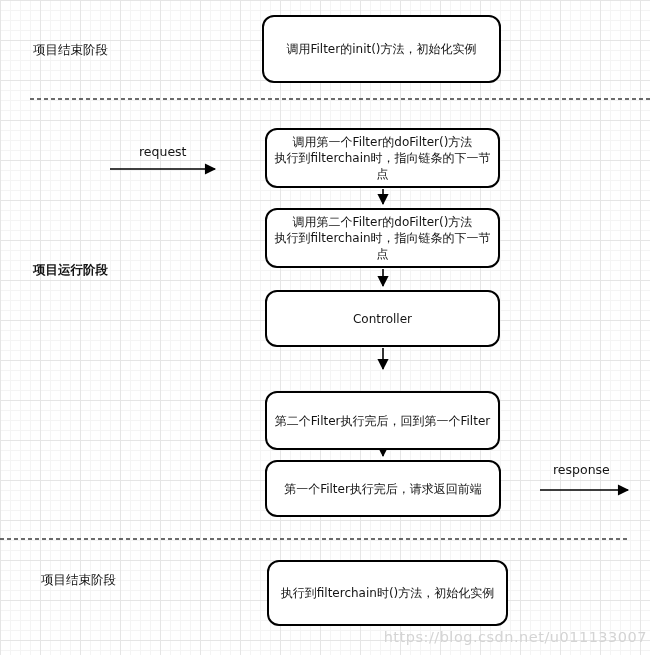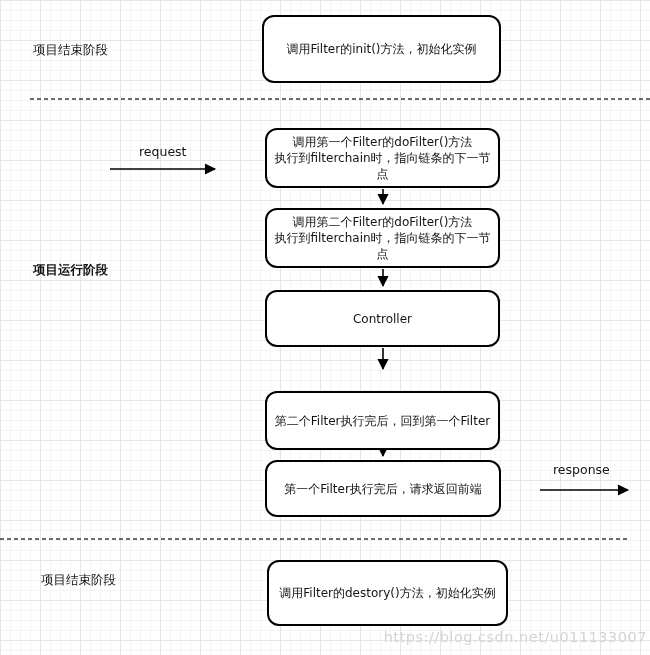--- a/index.html
+++ b/index.html
@@ -135,18 +135,18 @@
 
   <div class="box box-b5">
     <span>第二个Filter执行完后，回到第一个Filter</span>
   </div>
 
   <div class="box box-b6">
     <span>第一个Filter执行完后，请求返回前端</span>
   </div>
 
   <div class="box box-b7">
-    <span>调用Filter的destory()方法，初始化实例</span>
+    <span>执行到filterchain时()方法，初始化实例</span>
   </div>
 
   <div class="watermark">https://blog.csdn.net/u011133007</div>
 
 </div>
 
 </body></html>

